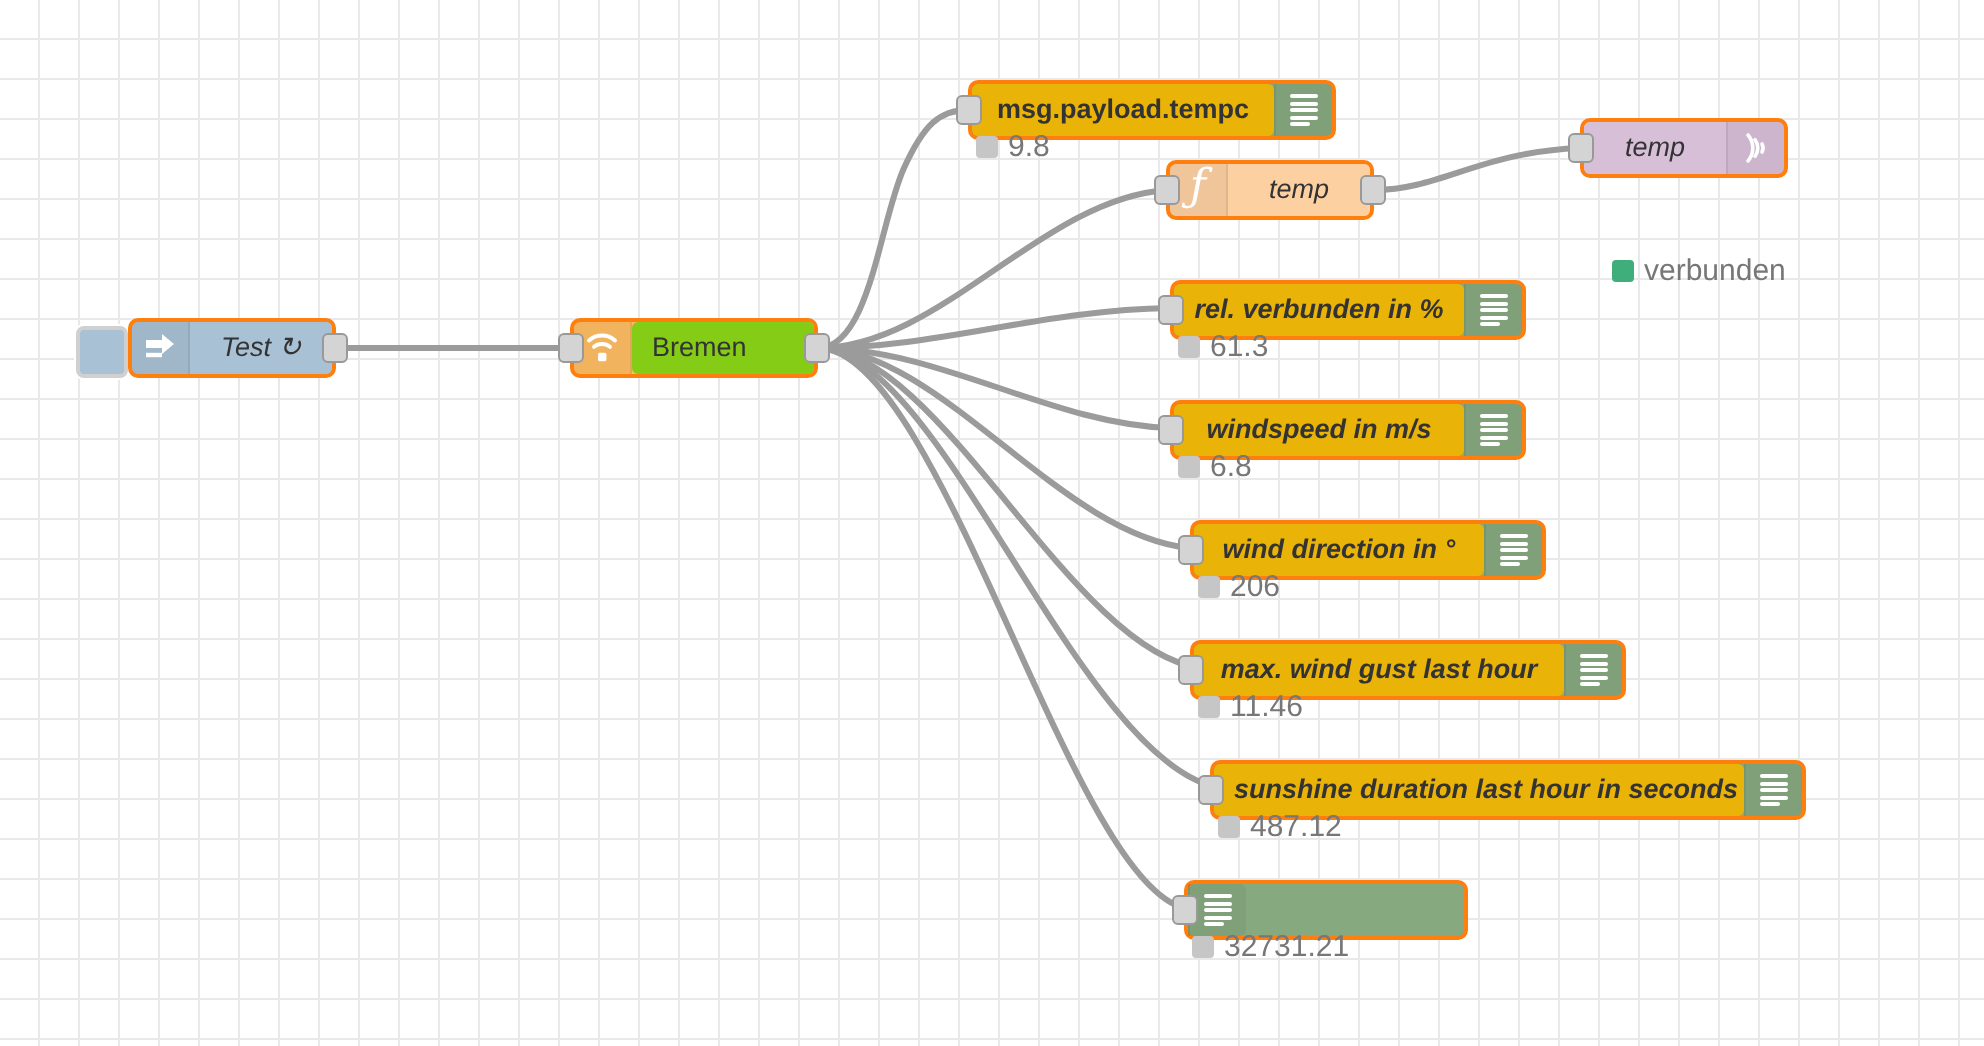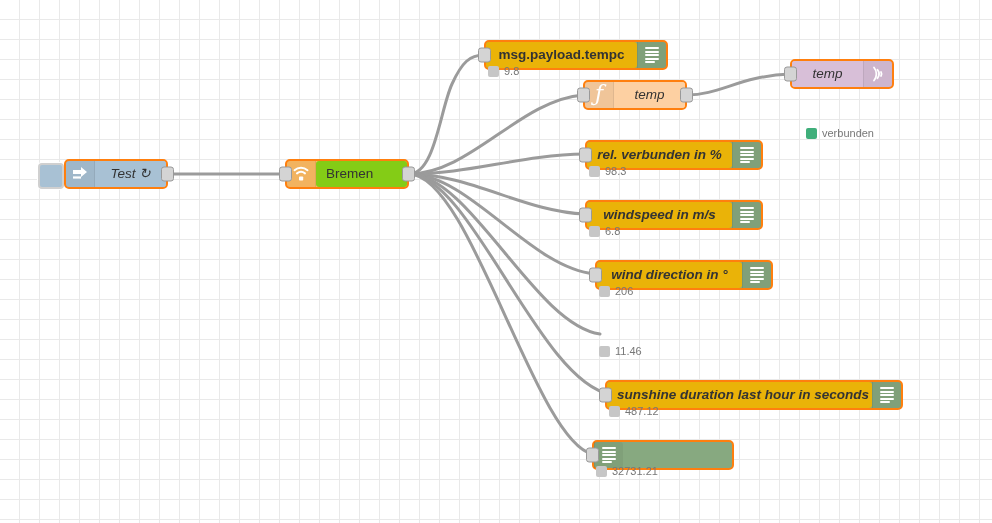--- a/index.html
+++ b/index.html
@@ -103,21 +103,21 @@
   }
   .status-dot {
     width: 11px;
     height: 11px;
     border-radius: 2px;
     background: #c6c6c6;
     display: inline-block;
   }
   .status-dot.green { background: #3fae7a; }
   .status-text {
-    font-size: 11px;
+    font-size: 15px;
     color: #777777;
     line-height: 1;
   }
 
   
   .n-inject  { background: #a8c1d4; }
   .n-inject .body { background: #a8c1d4; }
   .n-weather { background: #ffbd65; }
   .n-weather .body { background: #84cc16; }
   .n-debug   { background: #87a980; }
@@ -288,21 +288,21 @@
           <span></span>
           <span></span>
           <span></span>
           <span></span>
           <span></span>
         </div>
     </div>
   </div>
   <div class="status" style="left:589px; top:166px;">
     <span class="status-dot"></span>
-    <span class="status-text">98.3</span>
+    <span class="status-text">61.3</span>
   </div>
 
   <div class="node n-debug" style="left:585px; top:200px; width:178px;">
     <div class="port in"></div>
     <div class="body">
       <span class="label-center node-label italic">windspeed in m/s</span>
     </div>
     <div class="icon-tray-right">
       <div class="debug-bars">
           <span></span>
@@ -331,20 +331,35 @@
           <span></span>
           <span></span>
         </div>
     </div>
   </div>
   <div class="status" style="left:599px; top:286px;">
     <span class="status-dot"></span>
     <span class="status-text">206</span>
   </div>
 
+  <div class="node n-debug" style="left:595px; top:320px; width:218px;">
+    <div class="port in"></div>
+    <div class="body">
+      <span class="label-center node-label italic">max. wind gust last hour</span>
+    </div>
+    <div class="icon-tray-right">
+      <div class="debug-bars">
+          <span></span>
+          <span></span>
+          <span></span>
+          <span></span>
+          <span></span>
+        </div>
+    </div>
+  </div>
   <div class="status" style="left:599px; top:346px;">
     <span class="status-dot"></span>
     <span class="status-text">11.46</span>
   </div>
 
   <div class="node n-debug" style="left:605px; top:380px; width:298px;">
     <div class="port in"></div>
     <div class="body">
       <span class="label-center node-label italic">sunshine duration last hour in seconds</span>
     </div>

